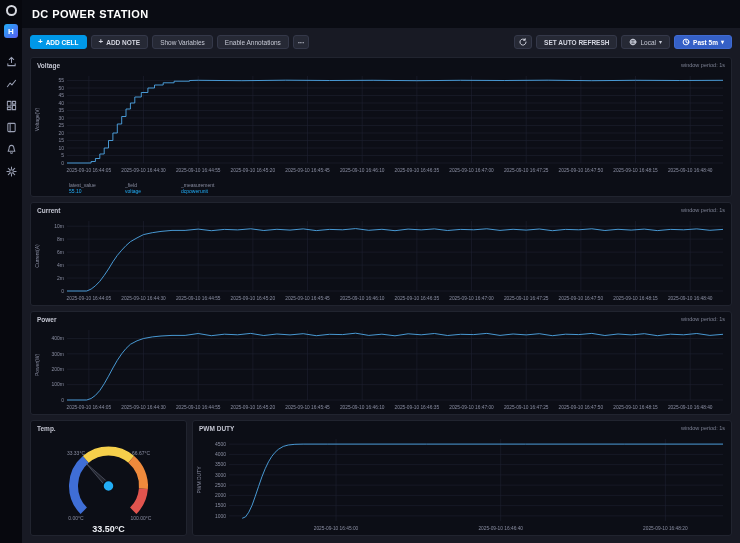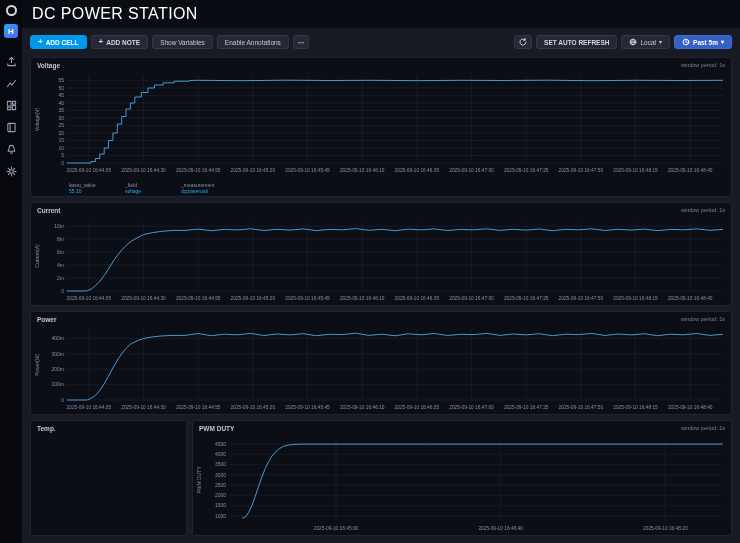--- a/index.html
+++ b/index.html
@@ -8,21 +8,21 @@
 
   
   .sidebar{position:absolute;left:0;top:0;width:22px;height:543px;background:#07080e;display:flex;flex-direction:column;align-items:center;padding-top:5px;z-index:10}
   .logo{width:11px;height:11px;border-radius:50%;border:2px solid #d7d9e0;margin-bottom:8px}
   .avatar{width:14px;height:14px;border-radius:3px;background:linear-gradient(135deg,#22ADF6,#5a5cf0);color:#fff;font-size:8px;font-weight:bold;display:flex;align-items:center;justify-content:center;margin-bottom:14px}
   .nav-icon{width:18px;height:18px;display:flex;align-items:center;justify-content:center;margin-bottom:4px;cursor:pointer}
   .nav-icon svg{width:11px;height:11px;stroke:#9aa0b4;fill:none;stroke-width:1.1;stroke-linecap:round;stroke-linejoin:round}
 
   
   .header{position:absolute;left:22px;top:0;right:0;height:28px;background:#0a0c13;display:flex;align-items:center;padding-left:10px}
-  .page-title{color:#ffffff;font-size:16px;font-weight:normal;letter-spacing:.4px}
+  .page-title{color:#ffffff;font-size:11px;font-weight:bold;letter-spacing:.4px}
 
   
   .toolbar{position:absolute;left:30px;right:8px;top:34px;height:16px;display:flex;justify-content:space-between;align-items:center}
   .tgroup{display:flex;gap:4px;align-items:center}
   .btn{height:14px;display:inline-flex;align-items:center;gap:3px;padding:0 7px;border-radius:3px;background:#262935;color:#d3d5e0;font-size:6.5px;font-weight:bold;border:1px solid #343849;cursor:pointer;white-space:nowrap}
   .btn.quiet{font-weight:normal;color:#c6c9d5}
   .btn.primary{background:#0098e8;border-color:#0098e8;color:#fff}
   .btn.time{background:#3560c6;border-color:#3f6bd2;color:#fff}
   .btn .plus{font-size:8px;font-weight:bold;line-height:1}
   .btn svg{width:8px;height:8px;stroke:currentColor;fill:none;stroke-width:1.2;stroke-linecap:round;stroke-linejoin:round}
@@ -309,20 +309,33 @@
         <text x="659.1999999999999" y="83" text-anchor="middle" font-size="4.8" fill="#8a8ea2">2025-09-10 16:48:40</text>
         <polyline points="36.0,74.0 55.7,74.0 60.1,72.5 64.4,69.4 68.8,64.5 73.2,57.8 77.5,50.2 81.9,42.0 86.3,34.3 90.7,27.8 95.0,22.5 99.4,18.3 106.0,14.8 112.5,12.5 121.3,10.9 130.0,10.0 141.0,9.4 154.1,9.4 167.2,7.5 180.3,9.7 193.4,8.2 206.6,8.8 219.7,7.4 232.8,9.5 245.9,8.0 259.0,8.9 272.2,7.7 285.3,9.7 298.4,8.3 311.5,8.6 324.6,7.2 337.8,9.4 350.9,8.2 364.0,9.8 377.1,7.8 390.2,8.8 403.4,7.5 416.5,9.5 429.6,8.3 442.7,8.6 455.8,7.4 469.0,9.4 482.1,8.0 495.2,8.9 508.3,7.7 521.4,9.7 534.6,8.2 547.7,8.6 560.8,7.4 573.9,9.5 587.0,8.0 600.2,8.9 613.3,7.7 626.4,9.7 639.5,8.2 652.6,8.8 665.8,7.5 678.9,9.4 692.0,8.3" fill="none" stroke="#4fa8e8" stroke-width="0.9"></polyline>
         <text x="8" y="39" font-size="5" fill="#8a8ea2" text-anchor="middle" transform="rotate(-90 8 39)">Power(W)</text>
       </svg></div>
 </section>
 
 <section class="panel" id="panel-temp">
   <div class="panel-header">
     <span class="panel-title">Temp.</span>
   </div>
+  <div class="chart" id="gauge-temp"><svg width="155" height="102">
+        <path d="M52.751262658470836 77.74873734152916 A35 35 0 0 1 54.76931830844357 26.385791203998913" stroke="#3f6ed6" stroke-width="9" fill="none"></path>
+        <path d="M54.76931830844357 26.385791203998913 A35 35 0 0 1 100.23068169155643 26.385791203998913" stroke="#f5cf4b" stroke-width="9" fill="none"></path>
+        <path d="M100.23068169155643 26.385791203998913 A35 35 0 0 1 112.39210668065948 55.74606835047457" stroke="#ef8a3c" stroke-width="9" fill="none"></path>
+        <path d="M112.39210668065948 55.74606835047457 A35 35 0 0 1 102.24873734152916 77.74873734152916" stroke="#e1544e" stroke-width="9" fill="none"></path>
+        <text x="44.97308806541881" y="87.0269119345812" text-anchor="middle" font-size="5" fill="#8a8ea2">0.00°C</text>
+        <text x="44.96797915134563" y="21.97819778206138" text-anchor="middle" font-size="5" fill="#8a8ea2">33.33°C</text>
+        <text x="110.03202084865438" y="21.97819778206138" text-anchor="middle" font-size="5" fill="#8a8ea2">66.67°C</text>
+        <text x="110.0269119345812" y="87.0269119345812" text-anchor="middle" font-size="5" fill="#8a8ea2">100.00°C</text>
+        <polygon points="55.05099437533262,30.195567394393425 75.78966755457951,54.683675421850054 79.21033244542049,51.316324578149946" fill="#23252e" stroke="#62667a" stroke-width="0.6"></polygon>
+        <circle cx="77.5" cy="53" r="5.5" fill="#22ADF6" stroke="#0b0d15" stroke-width="1.5"></circle>
+        <text x="77.5" y="99" text-anchor="middle" font-size="9" font-weight="bold" fill="#eef0f5">33.50°C</text>
+      </svg></div>
 </section>
 
 <section class="panel" id="panel-pwm">
   <div class="panel-header">
     <span class="panel-title">PWM DUTY</span>
     <span class="window-period">window period: 1s</span>
   </div>
   <div class="chart" id="chart-pwm"><svg width="538" height="99">
         <line x1="36" x2="530" y1="80.875" y2="80.875" stroke="#1e2130" stroke-width="0.6"></line>
         <text x="33" y="82.675" text-anchor="end" font-size="5" fill="#8a8ea2">1000</text>

